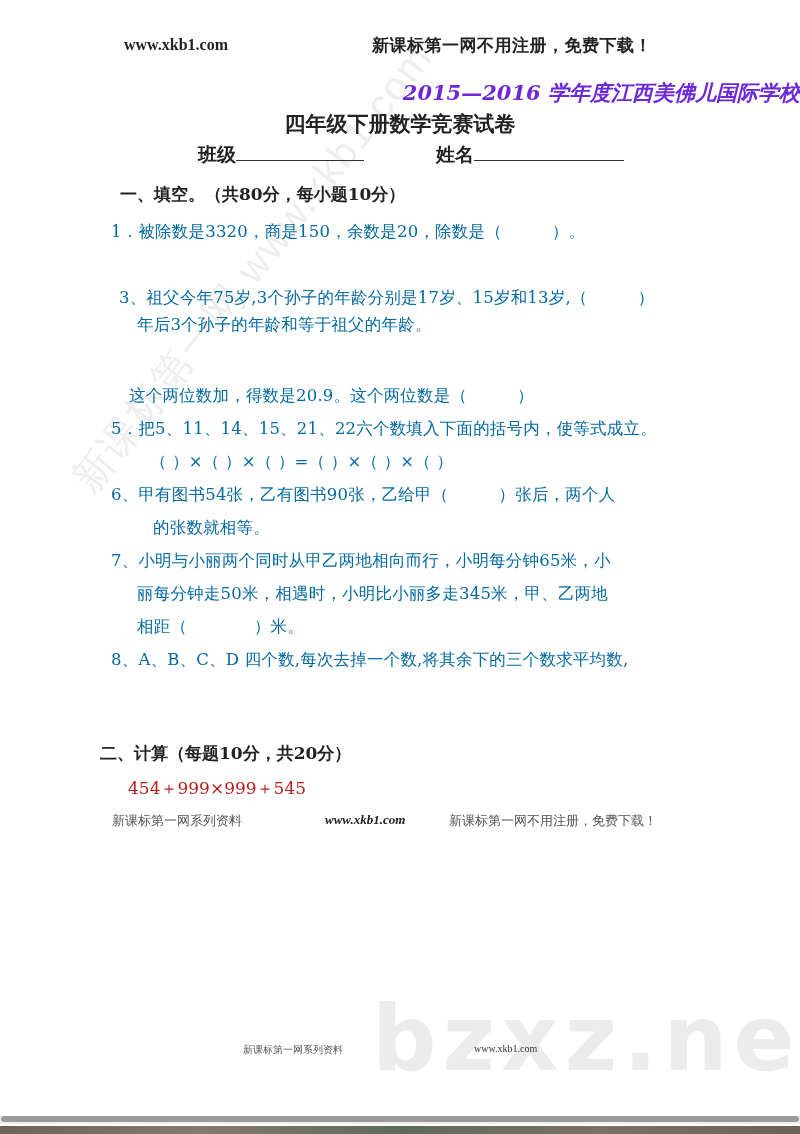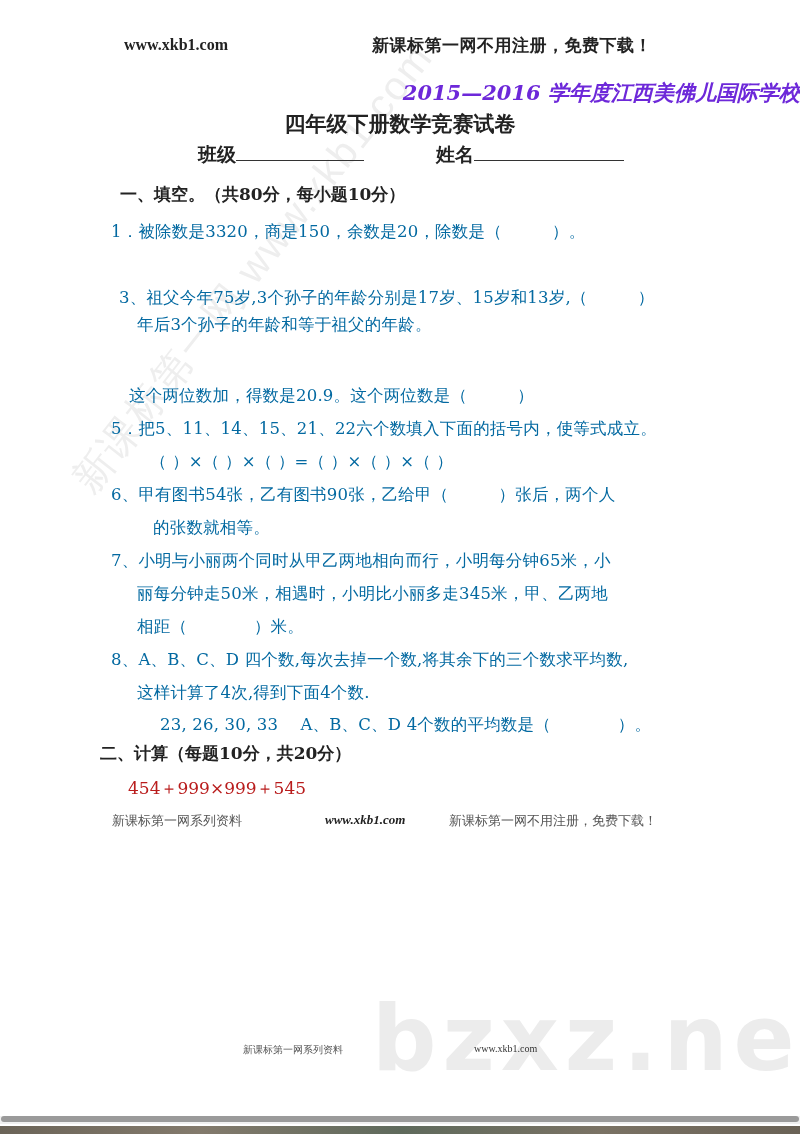--- a/index.html
+++ b/index.html
@@ -78,22 +78,20 @@
   <div class="abs q" style="left:137px;top:314px;">年后3个孙子的年龄和等于祖父的年龄。</div>
   <div class="abs q" style="left:129px;top:385px;">这个两位数加，得数是20.9。这个两位数是（　　　）</div>
   <div class="abs q" style="left:111px;top:418px;">5．把5、11、14、15、21、22六个数填入下面的括号内，使等式成立。</div>
   <div class="abs q" style="left:150px;top:451px;">（ ）×（ ）×（ ）=（ ）×（ ）×（ ）</div>
   <div class="abs q" style="left:111px;top:484px;">6、甲有图书54张，乙有图书90张，乙给甲（　　　）张后，两个人</div>
   <div class="abs q" style="left:153px;top:517px;">的张数就相等。</div>
   <div class="abs q" style="left:111px;top:550px;">7、小明与小丽两个同时从甲乙两地相向而行，小明每分钟65米，小</div>
   <div class="abs q" style="left:137px;top:583px;">丽每分钟走50米，相遇时，小明比小丽多走345米，甲、乙两地</div>
   <div class="abs q" style="left:137px;top:616px;">相距（　　　　）米。</div>
   <div class="abs q" style="left:111px;top:649px;">8、A、B、C、D 四个数,每次去掉一个数,将其余下的三个数求平均数,</div>
-  <div class="abs q" style="left:137px;top:682px;">这样计算了4次,得到下面4个数.</div>
-  <div class="abs q" style="left:160px;top:714px;">23, 26, 30, 33　 A、B、C、D 4个数的平均数是（　　　　）。</div>
 
   <div class="abs sec sec2">二、计算（每题10分，共20分）</div>
   <div class="abs calc" style="left:128px;top:777px;">454＋999×999＋545</div>
 
   <div class="abs foot-small" style="left:112px;top:812px;">新课标第一网系列资料</div>
   <div class="abs foot-xkb" style="left:325px;top:812px;">www.xkb1.com</div>
   <div class="abs foot-small" style="left:449px;top:812px;">新课标第一网不用注册，免费下载！</div>
 
   <div class="abs" style="left:243px;top:1043px;font-size:10px;color:#555;">新课标第一网系列资料</div>
   <div class="abs" style="left:474px;top:1043px;font-size:10px;color:#333;font-family:'Liberation Serif',serif;">www.xkb1.com</div>

